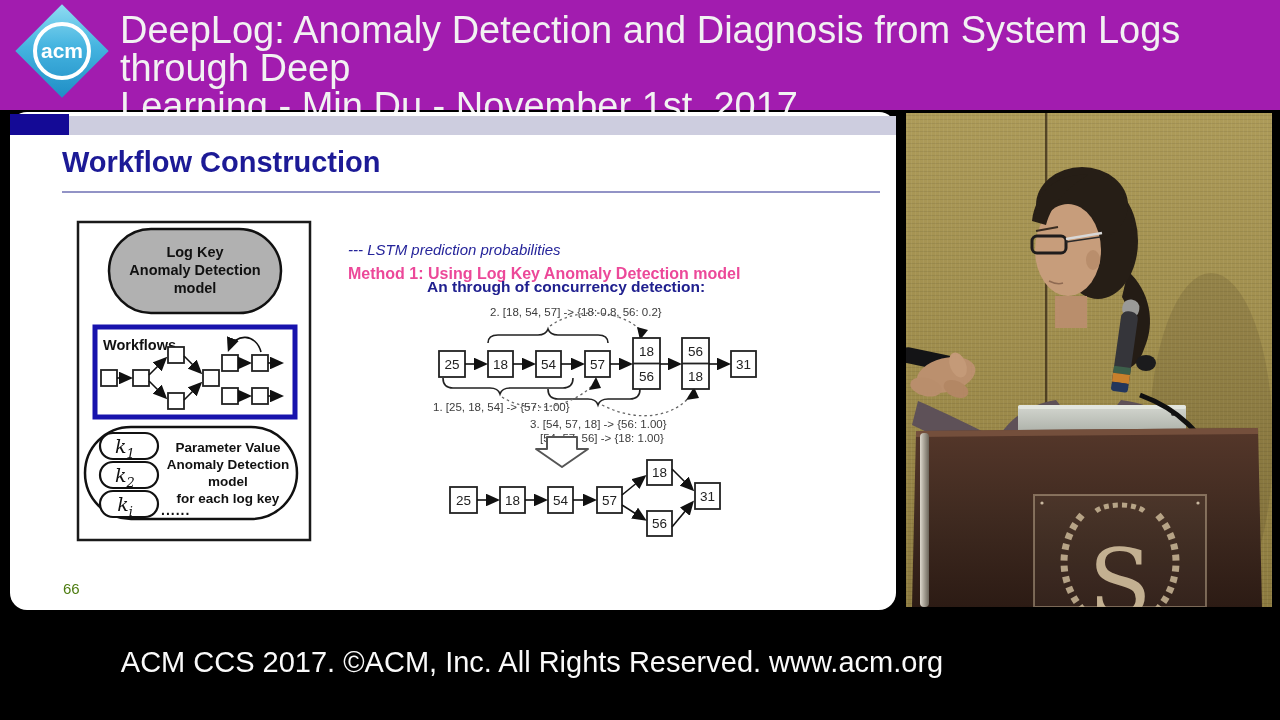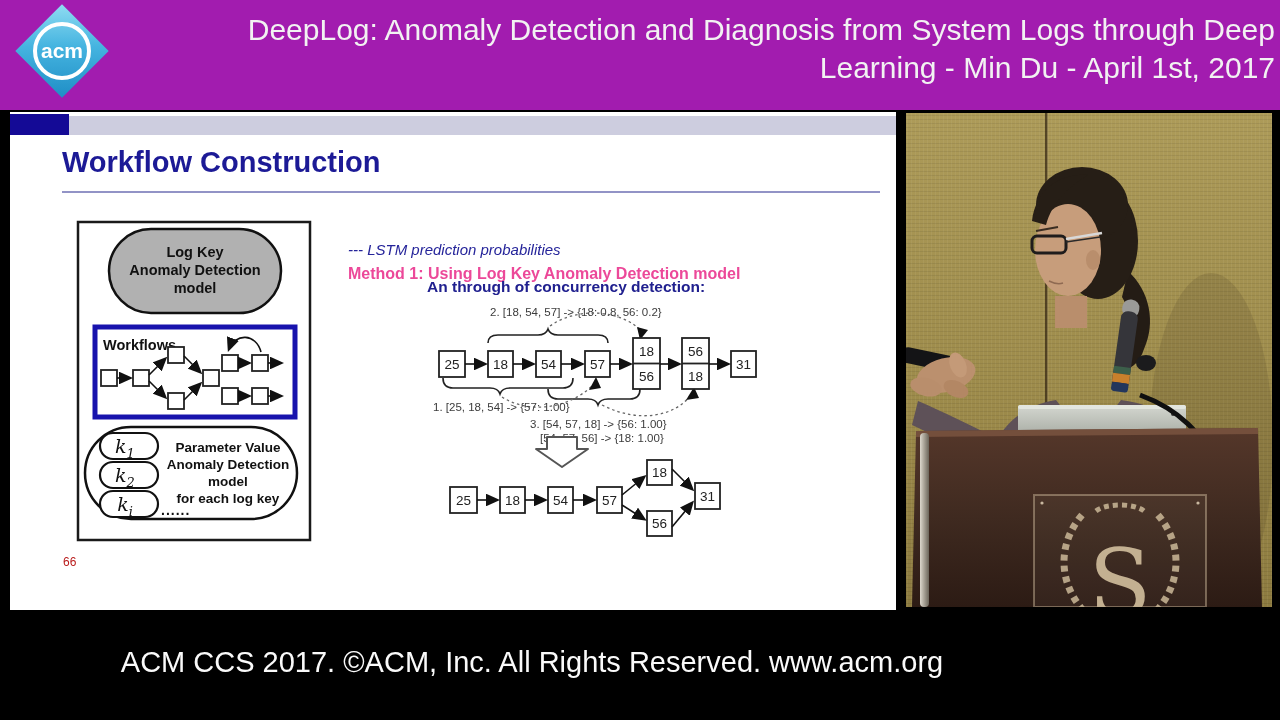--- a/index.html
+++ b/index.html
@@ -2,40 +2,40 @@
 <html><head>
 <meta charset="utf-8">
 <style>
   html,body{margin:0;padding:0;background:#000;}
   body{width:1280px;height:720px;position:relative;overflow:hidden;
        font-family:"Liberation Sans",sans-serif;}
   .abs{position:absolute;}
 
   
   #banner{left:0;top:0;width:1280px;height:110px;background:#a21caf;}
-  #banner-title{left:120px;top:11px;width:1155px;text-align:right;
-    color:#f2f2f2;font-size:30px;line-height:38px;font-weight:400;}
+  #banner-title{left:120px;top:11px;width:1155px;text-align:left;
+    color:#f2f2f2;font-size:38px;line-height:38px;font-weight:400;}
   #acm-logo{left:14px;top:3px;width:96px;height:96px;}
   #acm-diamond{left:15px;top:15px;width:66px;height:66px;transform:rotate(45deg);
     background:linear-gradient(135deg,#8fdcf2 0%,#45b4e0 45%,#1f8ec6 100%);}
   #acm-circle{left:19px;top:19px;width:50px;height:50px;border:4px solid #fff;
     border-radius:50%;display:flex;align-items:center;justify-content:center;
     color:#fff;font-weight:bold;font-size:21px;letter-spacing:0px;}
 
   
-  #slide{left:10px;top:112px;width:886px;height:498px;background:#fff;}
+  #slide{left:10px;top:112px;width:886px;height:498px;background:#fff;border-radius:17px;}
   #strip-dark{left:0;top:2px;width:59px;height:21px;background:#140a96;}
   #strip-light{left:59px;top:4px;width:827px;height:19px;background:#cdcddf;}
   #slide-title{left:52px;top:34px;font-size:29px;font-weight:bold;color:#1c1a96;}
   #title-rule{left:52px;top:79px;width:818px;border-top:2px solid #9293c6;height:0;}
   #method-heading{left:338px;top:106px;font-size:16px;font-weight:bold;color:#ec4899;margin-top:47px;}
   #method-sub{left:338px;top:129px;width:392px;text-align:left;
     font-size:15px;font-style:italic;color:#25249a;}
   #example-heading{left:417px;top:166px;font-size:15.5px;font-weight:bold;color:#20208f;}
-  #page-num{left:53px;top:443px;font-size:12px;color:#b91c1c;}
+  #page-num{left:53px;top:468px;font-size:15px;color:#4d7c0f;}
 
   svg text{font-family:"Liberation Sans",sans-serif;}
   .serifk{font-family:"DejaVu Serif",serif;font-style:italic;}
 
   
   #photo{left:906px;top:113px;width:366px;height:494px;}
 
   
   #footer{left:0;top:642px;width:1064px;text-align:center;color:#fafafa;
     font-size:29px;line-height:40px;}
@@ -43,21 +43,21 @@
 </head>
 <body>
 
 <div id="banner" class="abs">
   <div id="acm-logo" class="abs">
     <div id="acm-diamond" class="abs"></div>
     <div id="acm-circle" class="abs">acm</div>
   </div>
   <div id="banner-title" class="abs">
     <div>DeepLog: Anomaly Detection and Diagnosis from System Logs through Deep</div>
-    <div>Learning - Min Du - April 1st, 2017</div>
+    <div>Learning - Min Du - November 1st, 2017</div>
   </div>
 </div>
 
 <div id="slide" class="abs">
   <div id="strip-dark" class="abs"></div>
   <div id="strip-light" class="abs"></div>
   <div id="slide-title" class="abs">Workflow Construction</div>
   <div id="title-rule" class="abs"></div>
 
   <div id="method-heading" class="abs">Method 1: Using Log Key Anomaly Detection model</div>

